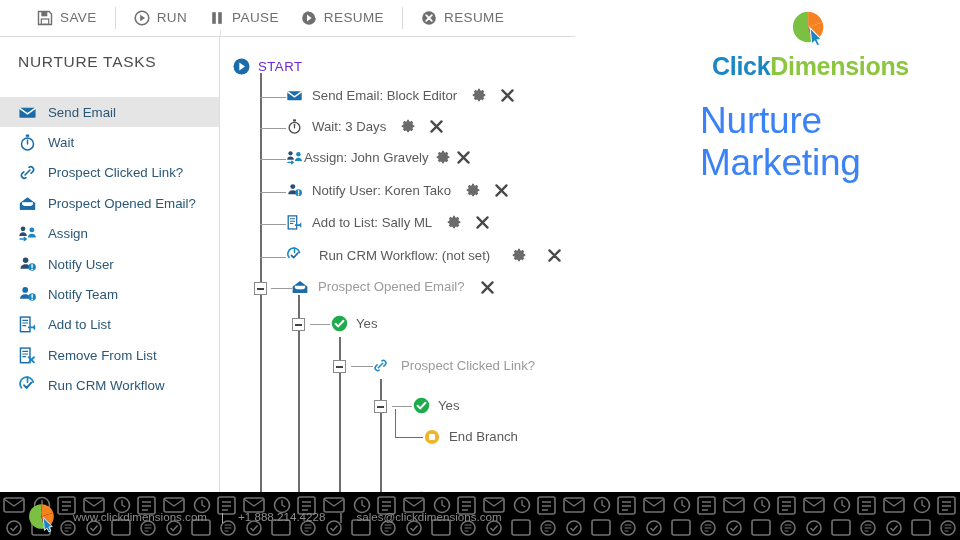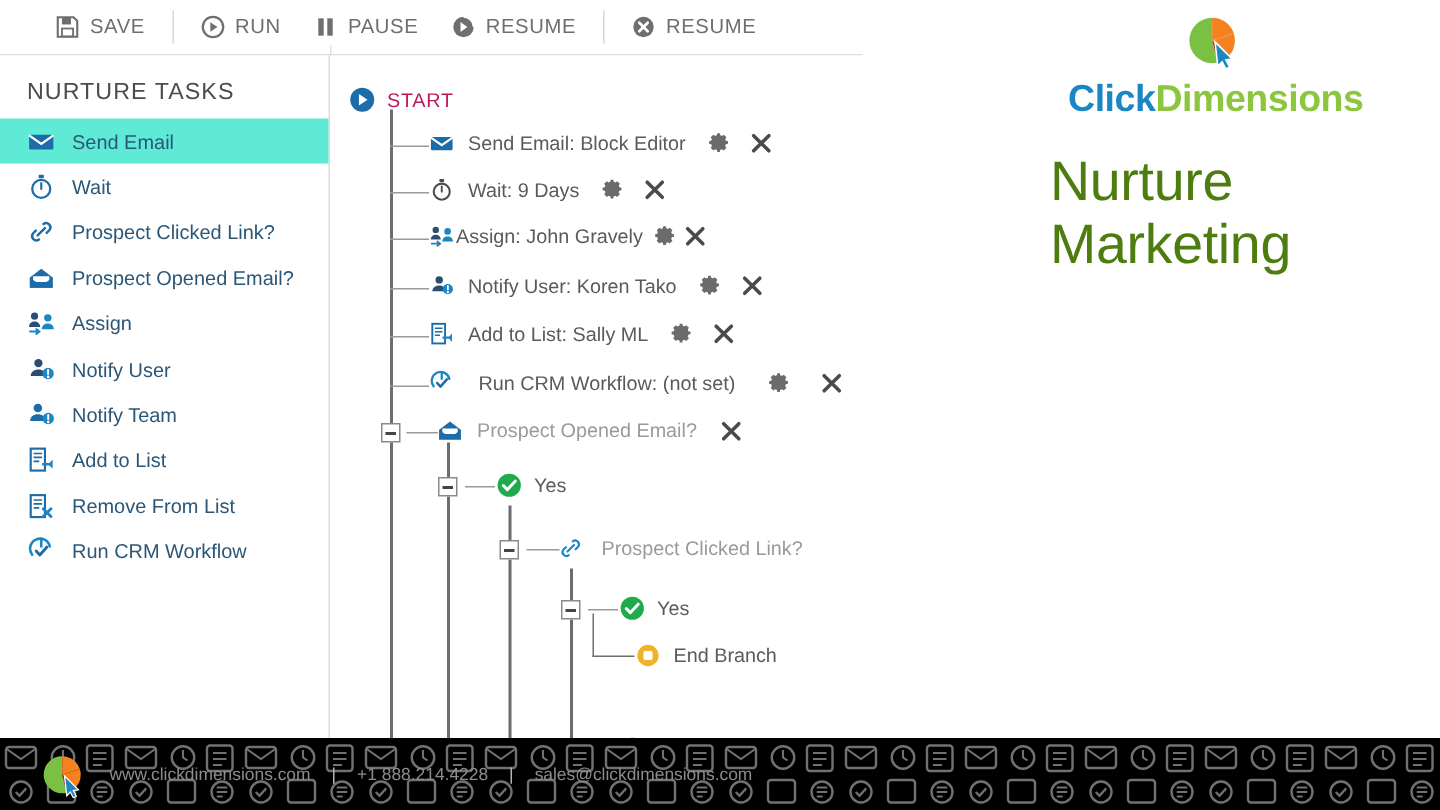--- a/index.html
+++ b/index.html
@@ -32,41 +32,41 @@
     position: absolute; left: 220px; top: 30px; width: 1px; height: 7px; background: #e2e2e2;
   }
 
   
   .sidebar {
     position: absolute; left: 0; top: 37px; width: 220px; height: 455px;
     background: #fff; border-right: 1px solid #dcdcdc;
   }
   .side-title {
     color: #4c4c4c; font-size: 15.5px; letter-spacing: .7px;
-    padding: 16px 0 8px 18px;
+    padding: 16px 0 26px 18px;
   }
   .side-item {
     display: flex; align-items: center; gap: 11px;
     height: 30.4px; padding-left: 18px; cursor: pointer;
     color: #2b5777; font-size: 13.3px;
   }
-  .side-item.sel { background: #5eead4; }
+  .side-item.sel { background: #e5e5e5; }
   .side-ico { width: 19px; height: 19px; flex: 0 0 19px; display: block; }
   .side-lbl { line-height: 1; white-space: nowrap; }
 
   
   .canvas {
     position: absolute; left: 221px; top: 37px; width: 354px; height: 455px;
     background: #fff; overflow: hidden;
   }
   .node { position: absolute; display: flex; align-items: center; white-space: nowrap; }
   .node-ico { display: block; flex: 0 0 auto; }
   .node-lbl { color: #5a5a5a; font-size: 13.2px; line-height: 1; }
   .act { width: 15px; height: 15px; display: block; cursor: pointer; flex: 0 0 15px; }
-  .start-lbl { color: #be185d; font-size: 13.2px; letter-spacing: .5px; }
+  .start-lbl { color: #6d28d9; font-size: 13.2px; letter-spacing: .5px; }
 
   .vline { position: absolute; width: 1.6px; background: #6d6d6d; }
   .hline { position: absolute; height: 1.3px; background: #9a9a9a; }
   .elbow {
     position: absolute; border-left: 1.6px solid #6d6d6d; border-bottom: 1.6px solid #6d6d6d;
   }
   .tgl {
     position: absolute; width: 13px; height: 13px; background: #fff;
     border: 1px solid #8a8a8a; cursor: pointer;
   }
@@ -75,21 +75,21 @@
   }
 
   
   .brand { position: absolute; left: 712px; top: 8px; display: flex; align-items: center; gap: 8px; flex-direction: column; }
   .brand-mark { width: 42px; height: 38px; display: block; }
   .brand-word { font-size: 25px; font-weight: bold; letter-spacing: -.3px; line-height: 1; }
   .bw-click { color: #1b86c4; }
   .bw-dim { color: #8cc63e; }
   .page-title {
     position: absolute; left: 700px; top: 100px; width: 250px;
-    color: #4d7c0f; font-size: 37px; line-height: 1.13; letter-spacing: -.2px;
+    color: #3b82f6; font-size: 37px; line-height: 1.13; letter-spacing: -.2px;
   }
 
   
   .footer {
     position: absolute; left: 0; bottom: 0; width: 960px; height: 48px;
     background: #000000; overflow: hidden;
   }
   .footer-wm { position: absolute; inset: 0; opacity: .5; }
   .footer-inner {
     position: absolute; left: 26px; top: 0; height: 48px;
@@ -303,21 +303,21 @@
         <path d="M2.6 2.6l10.8 10.8M13.4 2.6L2.6 13.4" stroke="#4a4a4a" stroke-width="2.5" stroke-linecap="round"></path>
       </svg>
     </div>
 
     <div class="node" style="left:65px; top:81px; gap:9px;">
       <svg class="node-ico" width="17" height="17" viewBox="0 0 20 20">
         <circle cx="10" cy="11.5" r="6.3" fill="none" stroke="#4a4a4a" stroke-width="1.6"></circle>
         <rect x="8.2" y="1.6" width="3.6" height="2.4" fill="#4a4a4a"></rect>
         <path d="M10 7.4v4.1" stroke="#4a4a4a" stroke-width="1.5" stroke-linecap="round"></path>
       </svg>
-      <span class="node-lbl">Wait: 9 Days</span>
+      <span class="node-lbl">Wait: 3 Days</span>
       <svg class="act" viewBox="0 0 16 16" style="margin-left:6px">
         <path d="M8 5.2A2.8 2.8 0 108 10.8 2.8 2.8 0 008 5.2zm6.2 1.4l-1.5-.3a4.9 4.9 0 00-.5-1.2l.9-1.3-1.9-1.9-1.3.9a4.9 4.9 0 00-1.2-.5L8.4.8H6.6l-.3 1.5a4.9 4.9 0 00-1.2.5l-1.3-.9-1.9 1.9.9 1.3a4.9 4.9 0 00-.5 1.2l-1.5.3v1.8l1.5.3c.1.4.3.8.5 1.2l-.9 1.3 1.9 1.9 1.3-.9c.4.2.8.4 1.2.5l.3 1.5h1.8l.3-1.5c.4-.1.8-.3 1.2-.5l1.3.9 1.9-1.9-.9-1.3c.2-.4.4-.8.5-1.2l1.5-.3z" fill="#6b6b6b"></path>
       </svg>
       <svg class="act" viewBox="0 0 16 16" style="margin-left:4px">
         <path d="M2.6 2.6l10.8 10.8M13.4 2.6L2.6 13.4" stroke="#4a4a4a" stroke-width="2.5" stroke-linecap="round"></path>
       </svg>
     </div>
 
     <div class="node" style="left:65px; top:112px; gap:1px;">
       <svg class="node-ico" width="17" height="17" viewBox="0 0 20 20">

